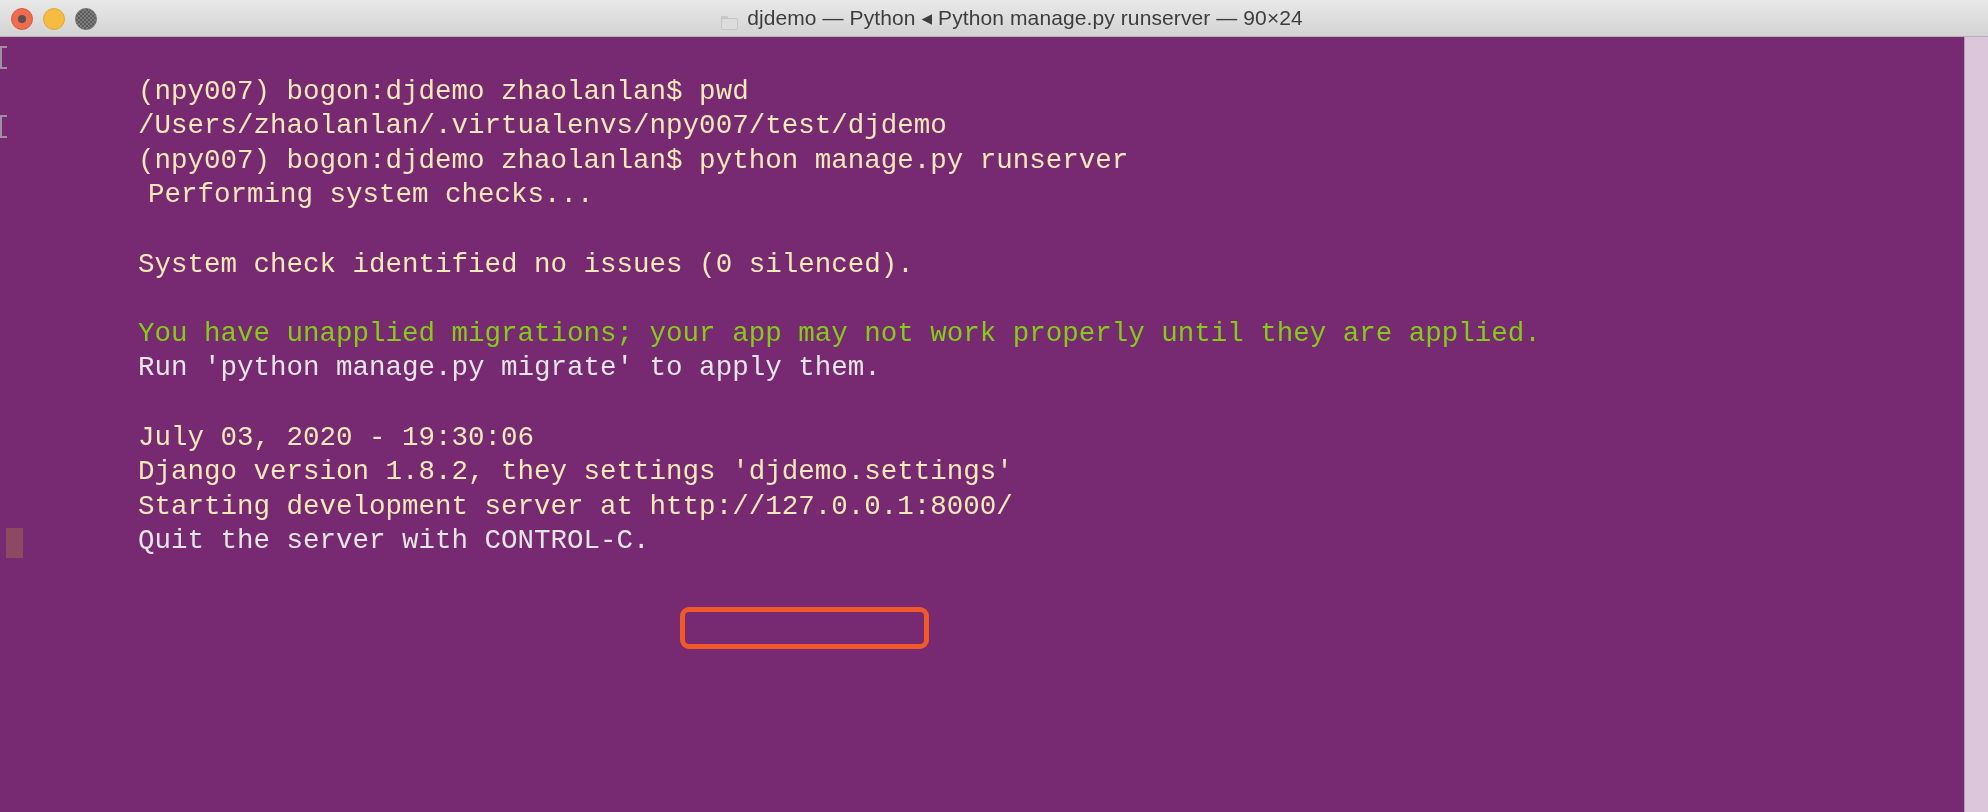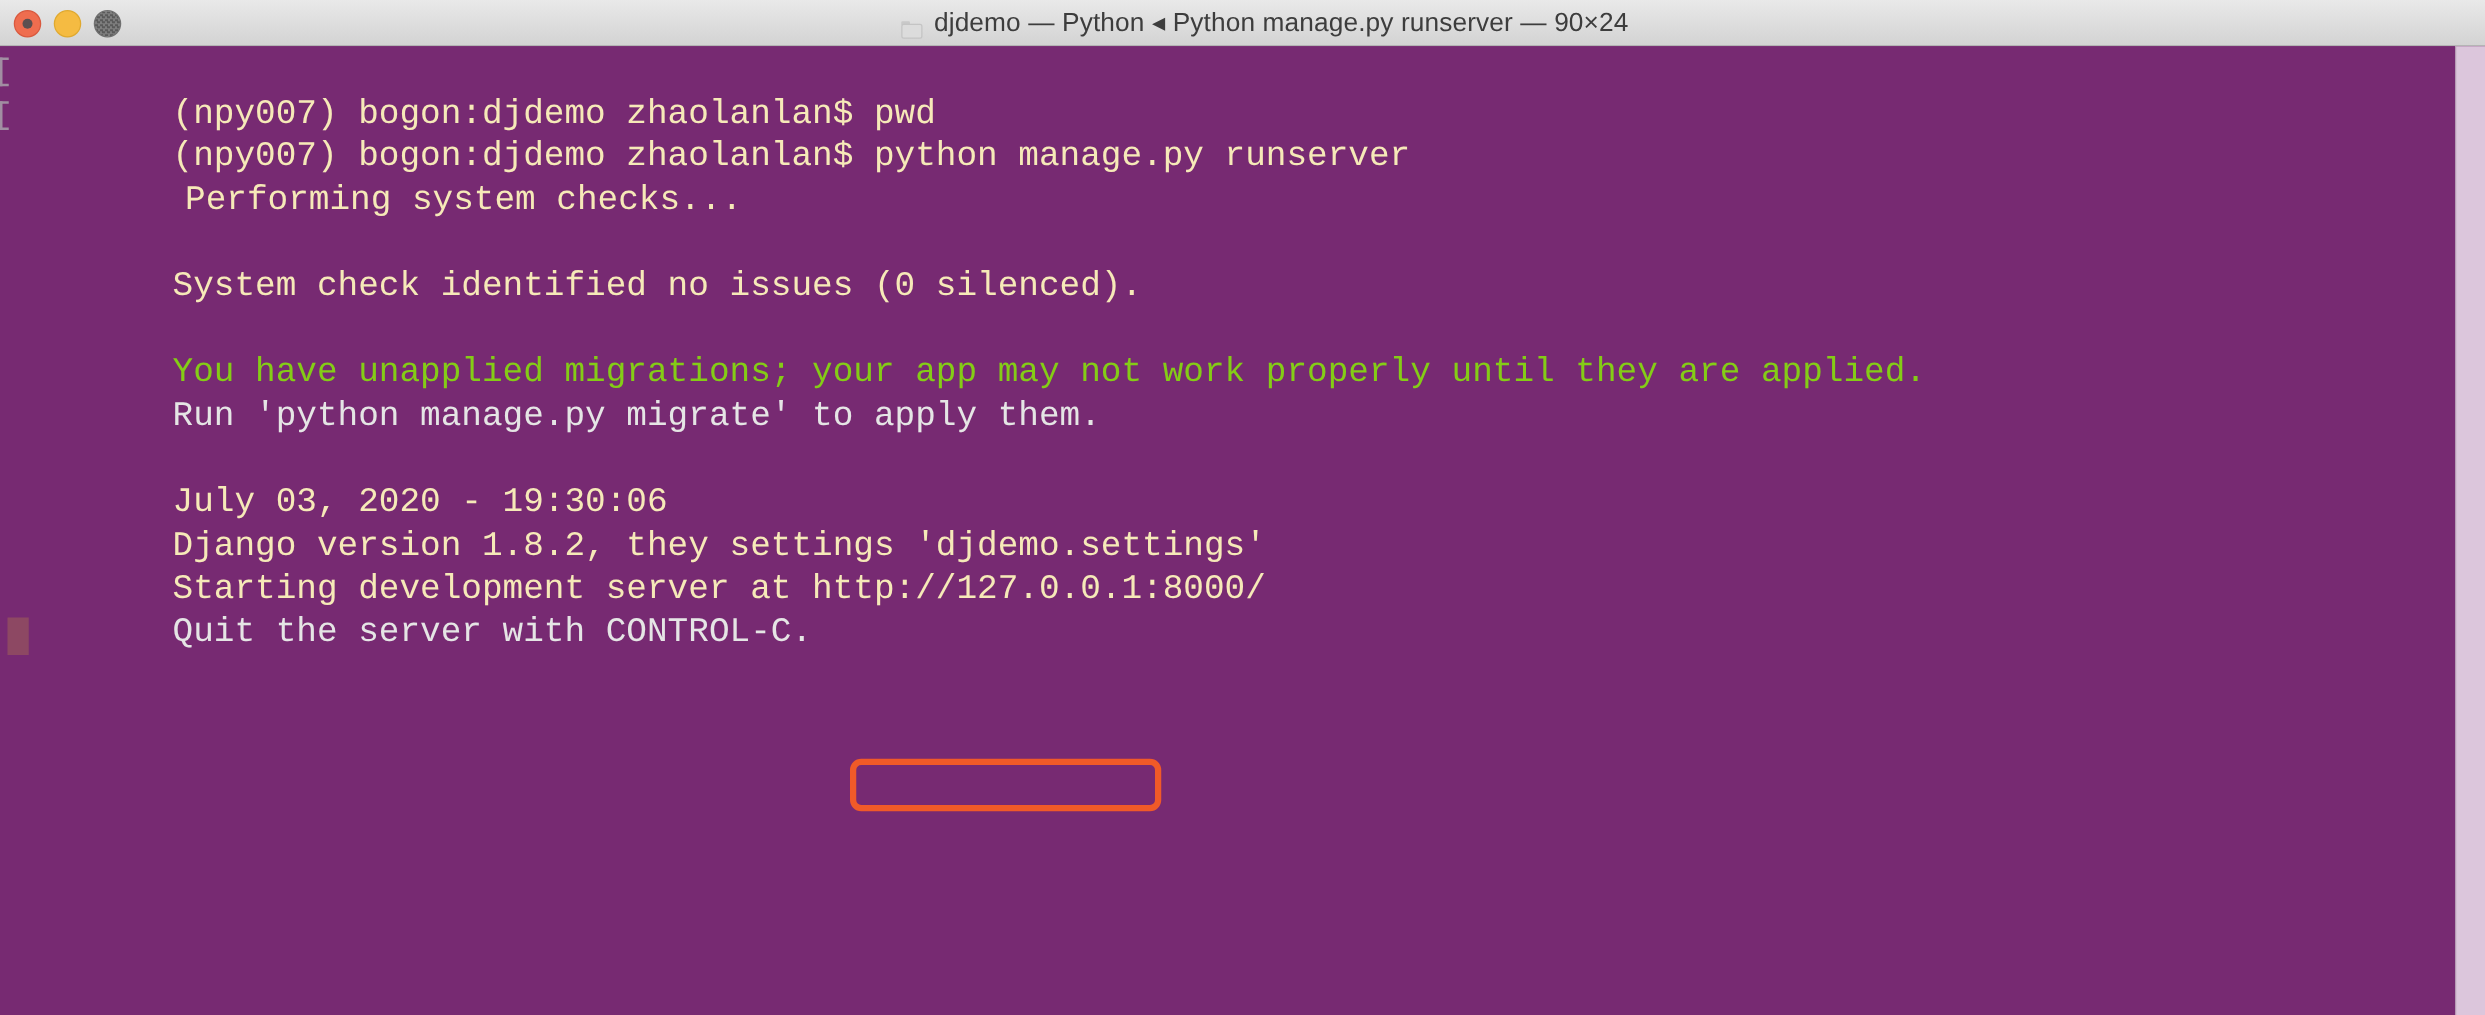--- a/index.html
+++ b/index.html
@@ -216,20 +216,23 @@
     </div>
   </div>
 
   <div id="terminal" style="background: rgb(119, 42, 114);">
     <div id="screen">
 
       <div class="row" style="color: rgb(246, 233, 184);">
         <span class="promptmark"></span><span>(npy007) bogon:djdemo zhaolanlan$ pwd</span>
       </div>
 
+      <div class="row" style="color: rgb(246, 233, 184);">
+        <span>/Users/zhaolanlan/.virtualenvs/npy007/test/djdemo</span>
+      </div>
 
       <div class="row" style="color: rgb(246, 233, 184);">
         <span class="promptmark"></span><span>(npy007) bogon:djdemo zhaolanlan$ python manage.py runserver</span>
       </div>
 
       <div class="row" style="color: rgb(246, 233, 184); padding-left: 16px;">
         <span>Performing system checks...</span>
       </div>
 
       <div class="row blank" style="color: rgb(246, 233, 184);">

